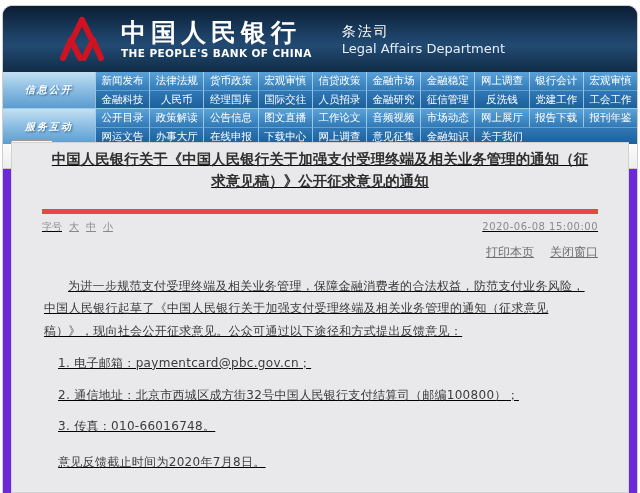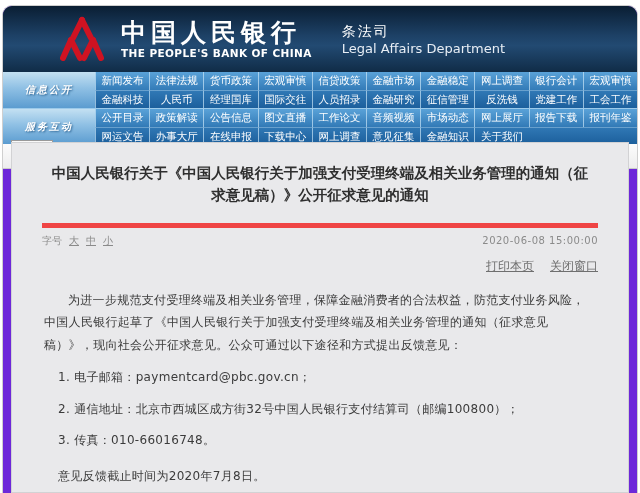--- a/index.html
+++ b/index.html
@@ -45,21 +45,21 @@
   .crumb-sep { margin:0 5px; color:#777; }
   .crumb-link { color:#555; cursor:pointer; }
   .spacer { flex:1; }
   .search-input { width:148px; height:16px; border:1px solid #8a8a8a; background:#fff; margin-right:5px; font-size:10px; padding:0 3px; }
   .search-btn { font-size:10.5px; color:#222; background:linear-gradient(180deg,#f6f6f6,#d8d8d8);
     border:1px solid #9a9a9a; padding:1px 6px; margin-right:7px; cursor:pointer; white-space:nowrap; }
   .adv-search { color:#0a2fd0; font-size:10.5px; font-weight:bold; text-decoration:underline; cursor:pointer; white-space:nowrap; }
 
   
   .panel { position:absolute; left:8px; right:8px; top:136px; bottom:0;
-    background:#e9e9eb; border:1px solid #d2d2d4; padding:14px 30px 10px; }
+    background:#e9e9eb; border:1px solid #d2d2d4; padding:0 30px 10px;text-decoration:underline; }
   .art-title { text-align:center; font-size:14.5px; font-weight:bold; color:#2f2f2f;
     line-height:1.5; margin:6px 4px 16px; }
   .meta-row { border-top:5px solid #ef4444; display:flex; align-items:center;
     padding-top:6px; font-size:10px; color:#8a8a8a; }
   .fs-link { margin-left:7px; text-decoration:underline; color:#8a8a8a; cursor:pointer; }
   .meta-date { margin-left:auto; color:#8a8a8a; letter-spacing:.5px; }
   .print-row { display:flex; justify-content:flex-end; gap:16px; margin-top:10px; font-size:12px; }
   .print-row a { color:#6f6f6f; text-decoration:underline; cursor:pointer; }
   .para { font-size:12px; color:#3b3b3b; line-height:1.9; letter-spacing:.3px; }
   .para.lead { margin:14px 2px 0; text-indent:2em; }

